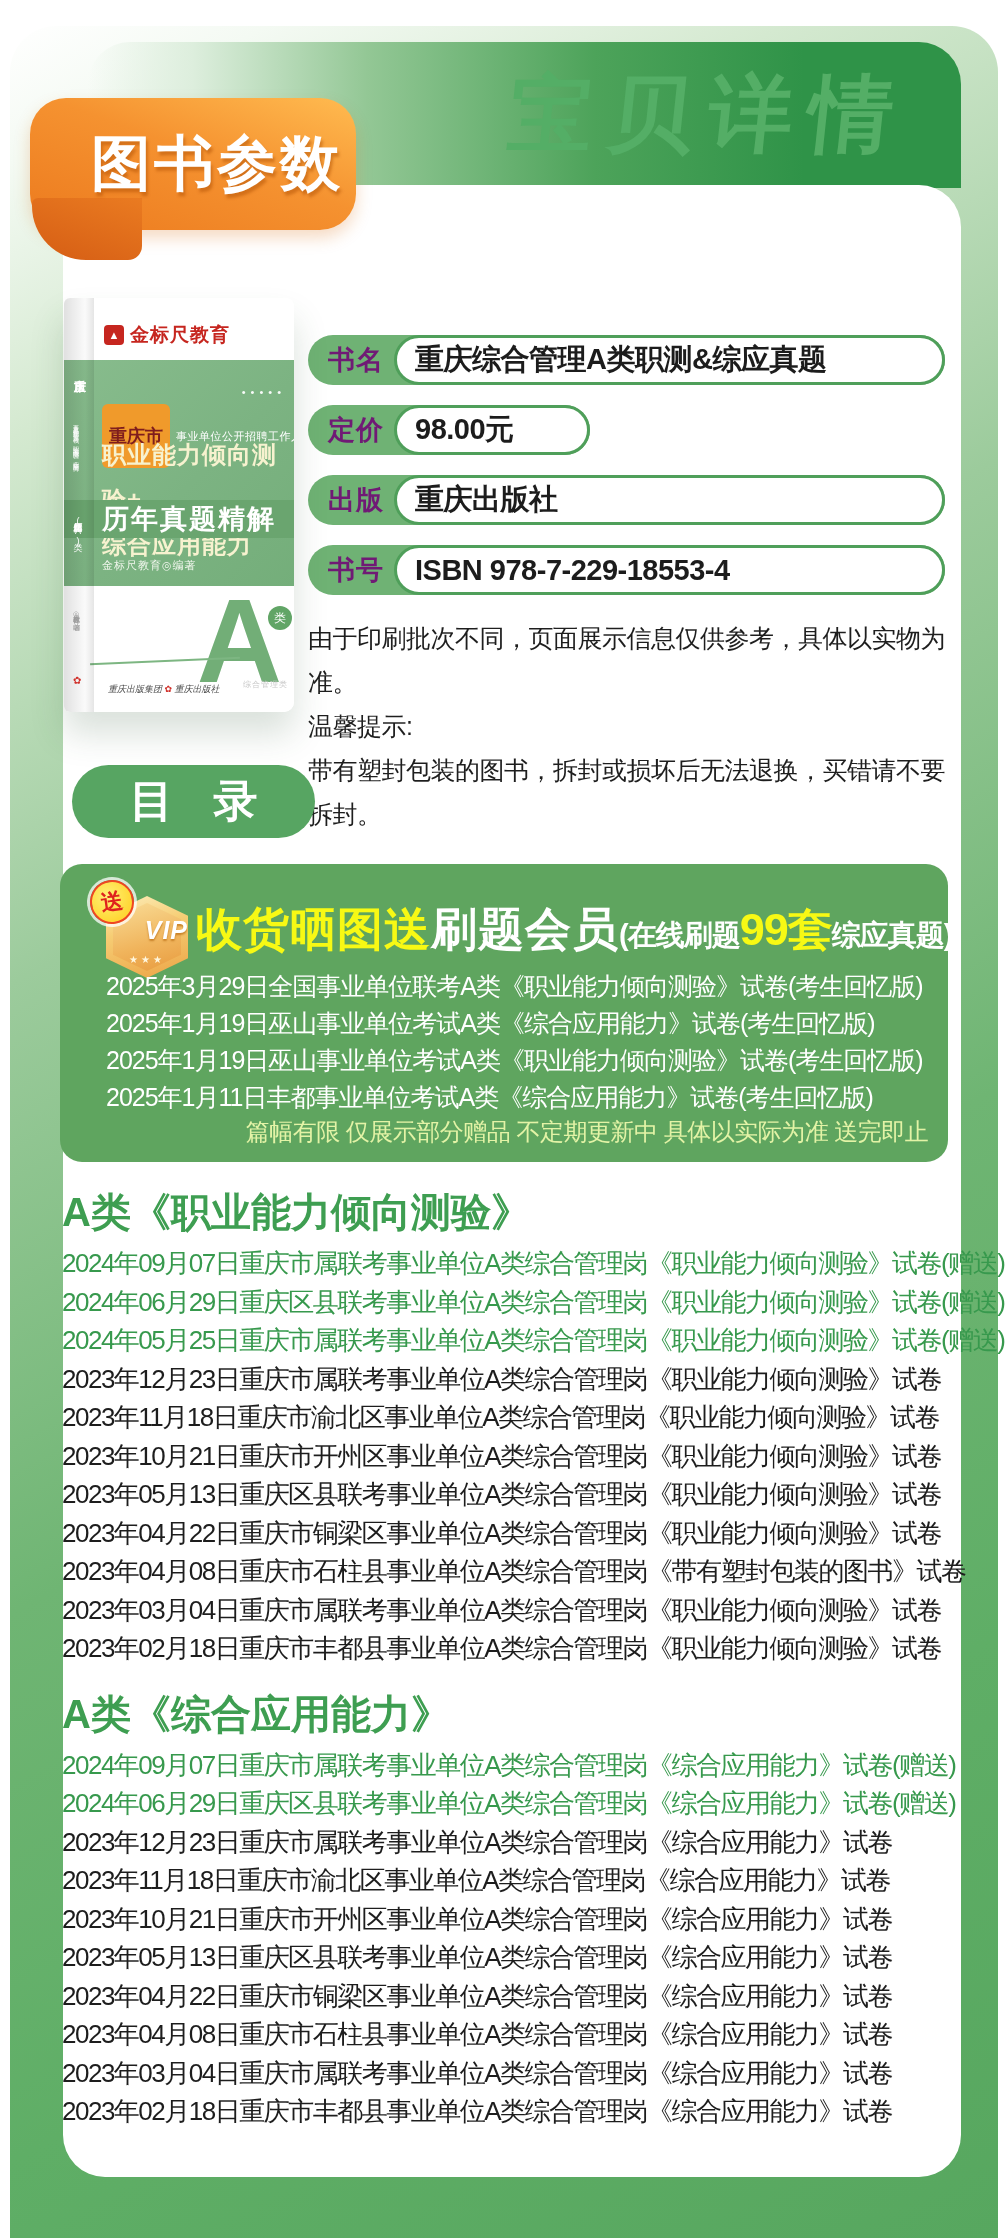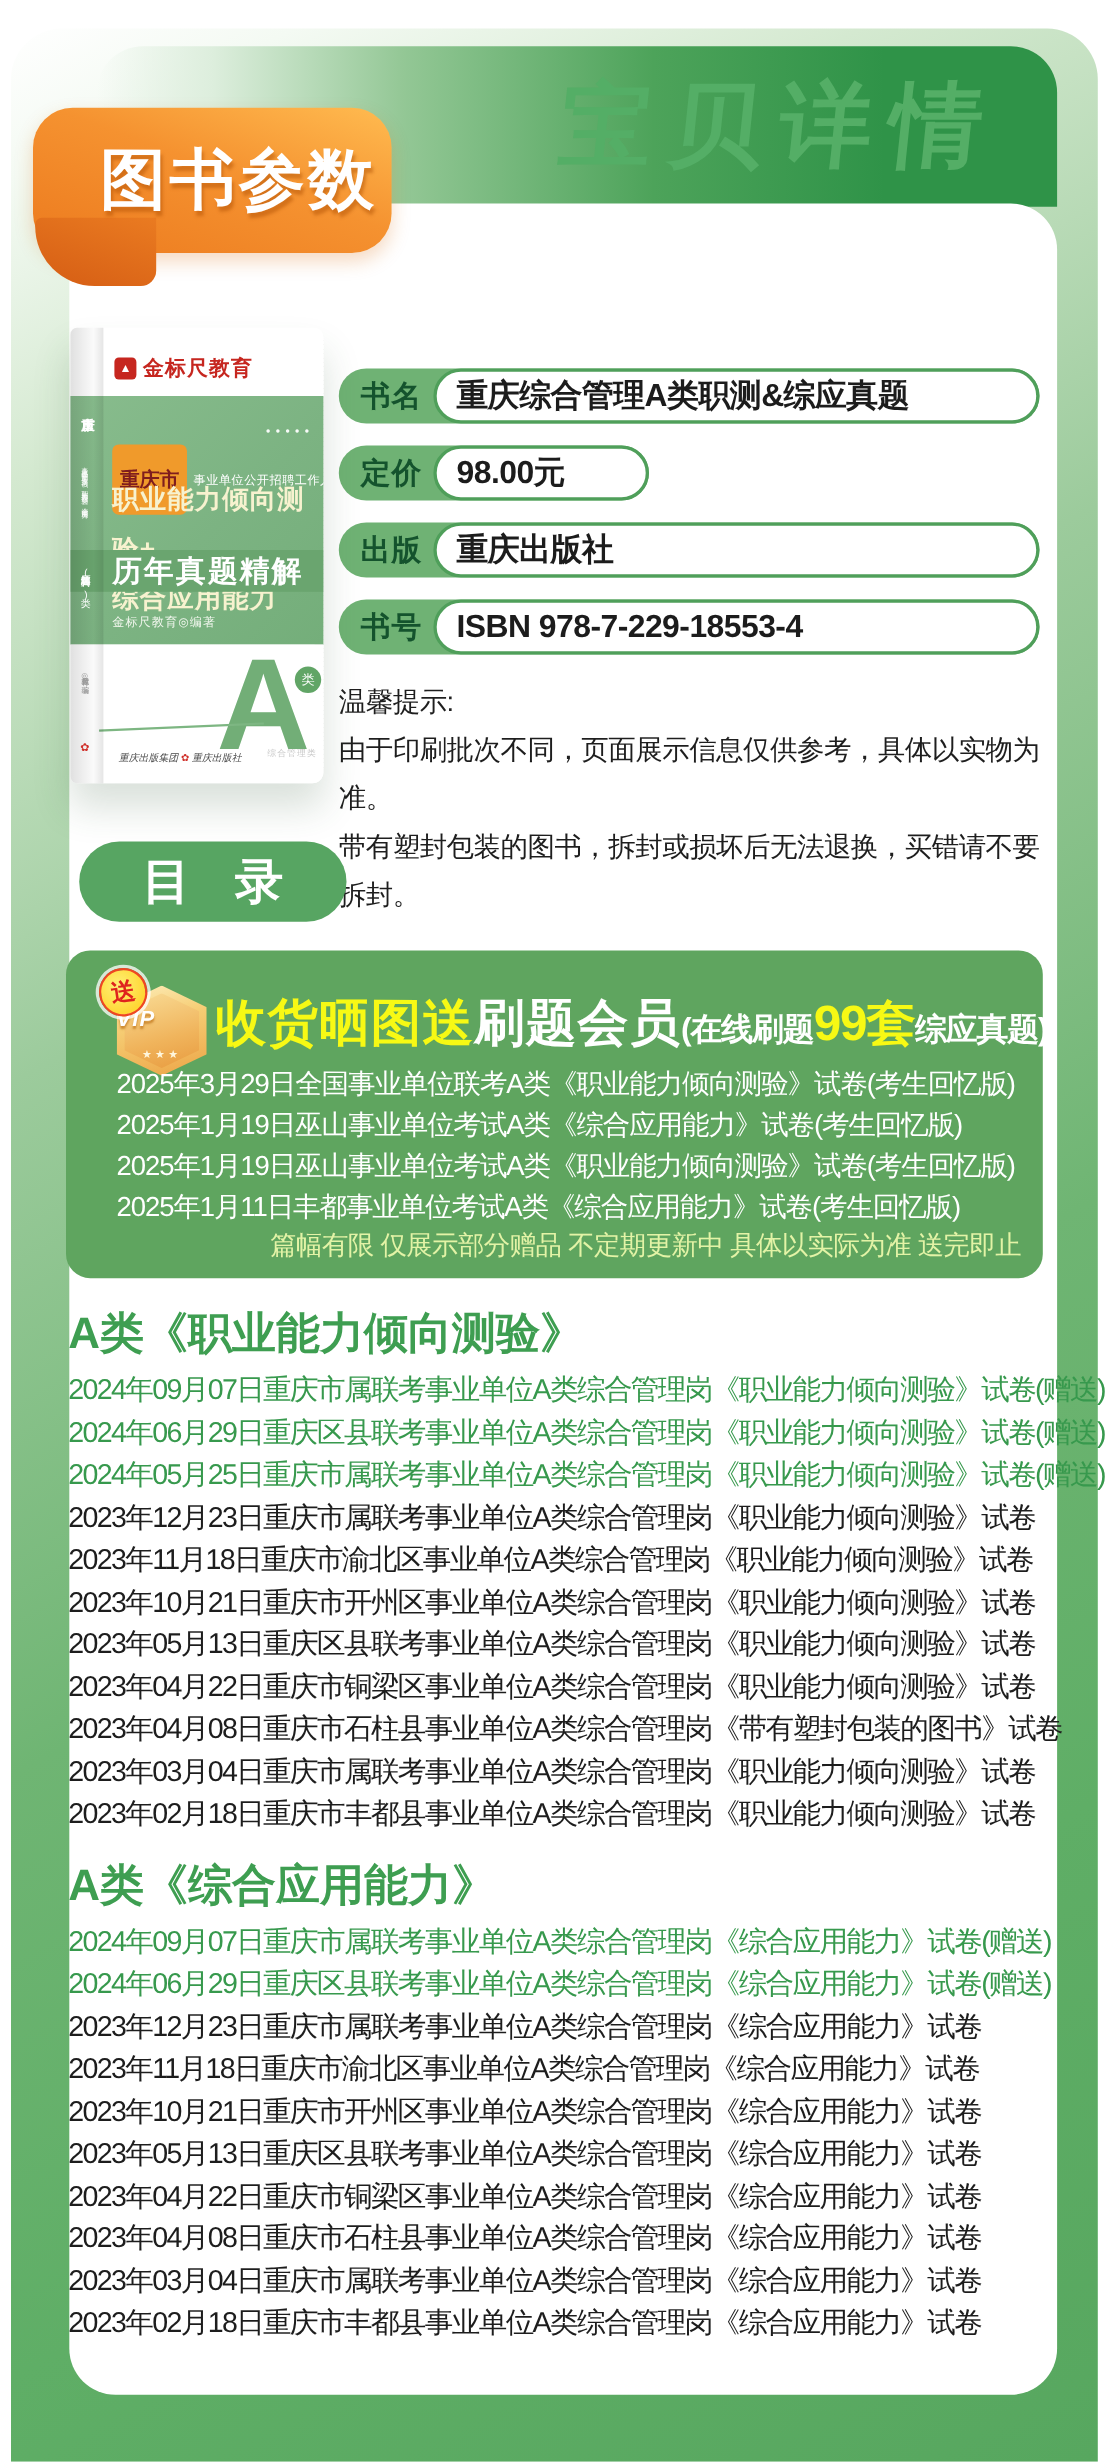--- a/index.html
+++ b/index.html
@@ -65,21 +65,21 @@
   .sp1{top:72px;color:#fff;font-size:12px;font-weight:800;}
   .sp2{top:122px;color:rgba(255,255,255,.85);font-size:6px;letter-spacing:1px;}
   .sp3{top:218px;color:#fff;font-size:9px;}
   .sp4{top:312px;color:#9a9a9a;font-size:7px;}
   .sp-flower{position:absolute;left:9px;bottom:26px;color:#d0302a;font-size:10px;}
 
   
   .info-rows{left:308px;top:335px;width:637px;z-index:3;}
   .irow{position:relative;height:50px;margin-bottom:20px;background:#6fb274;border-radius:26px;}
   .irow .lbl{position:absolute;left:0;top:0;width:96px;height:50px;display:flex;align-items:center;justify-content:center;
-    color:#14532d;font-size:27px;font-weight:800;letter-spacing:1px;}
+    color:#701a75;font-size:27px;font-weight:800;letter-spacing:1px;}
   .irow .val{position:absolute;left:86px;right:0;top:0;bottom:0;background:#fff;border:3px solid #4f9f5a;
     border-radius:26px;display:flex;align-items:center;padding-left:18px;box-sizing:border-box;
     font-size:29px;color:#1c1c1c;font-weight:600;letter-spacing:-.5px;white-space:nowrap;}
   .irow.short{width:282px;}
 
   
   .tips{left:308px;top:616px;width:650px;font-size:25px;color:#1e1e1e;line-height:44px;letter-spacing:-.5px;z-index:3;}
 
   
   .catalog{left:72px;top:765px;width:243px;height:73px;border-radius:38px;background:#57a562;z-index:3;
@@ -91,21 +91,21 @@
   .gift-circle{position:absolute;left:30px;top:16px;width:40px;height:40px;border-radius:50%;z-index:4;
     background:radial-gradient(circle at 40% 35%,#fff176,#ffd735 70%);border:2px solid #ef4623;
     box-shadow:0 0 0 3px rgba(255,255,255,.75);display:flex;align-items:center;justify-content:center;
     color:#df231d;font-size:22px;font-weight:900;transform:rotate(-8deg);}
   .medal{position:absolute;left:46px;top:32px;width:82px;height:82px;
     clip-path:polygon(50% 0,100% 24%,100% 76%,50% 100%,0 76%,0 24%);
     background:linear-gradient(165deg,#fdeebc 0%,#f6cd74 40%,#eca446 100%);}
   .medal-in{position:absolute;left:7px;top:7px;right:7px;bottom:7px;
     clip-path:polygon(50% 0,100% 24%,100% 76%,50% 100%,0 76%,0 24%);
     background:linear-gradient(165deg,#f9dc96 0%,#f0b45c 60%,#e89b3f 100%);}
-  .medal-vip{position:absolute;left:0;right:0;top:20px;text-align:left;color:#fff;font-size:20px;font-weight:900;
+  .medal-vip{position:absolute;left:0;right:0;top:20px;text-align:right;color:#fff;font-size:25px;font-weight:900;
     font-style:italic;letter-spacing:1px;text-shadow:0 2px 2px rgba(190,115,25,.8);}
   .medal-stars{position:absolute;left:0;right:0;bottom:13px;text-align:center;color:#fff6dc;font-size:10px;letter-spacing:3px;}
   .vip-title{position:absolute;left:136px;top:36px;right:6px;white-space:nowrap;line-height:58px;}
   .vt-big{font-size:46px;font-weight:900;letter-spacing:1px;}
   .vt-y{color:#f7f914;}
   .vt-w{color:#ffffff;}
   .vt-small{font-size:29px;color:#fff;font-weight:700;letter-spacing:-1px;}
   .vt-99{font-size:45px;font-weight:900;color:#f7f914;letter-spacing:-1px;}
   .vip-items{position:absolute;left:46px;top:104px;right:14px;}
   .vip-items div{color:#fff;font-size:25px;line-height:37px;letter-spacing:-1px;white-space:nowrap;}
@@ -194,22 +194,22 @@
     <div class="lbl">出版</div>
     <div class="val">重庆出版社</div>
   </div>
   <div class="irow">
     <div class="lbl">书号</div>
     <div class="val">ISBN 978-7-229-18553-4</div>
   </div>
 </div>
 
 <div class="abs tips">
+  <div>由于印刷批次不同，页面展示信息仅供参考，具体以实物为准。</div>
   <div>温馨提示:</div>
-  <div>由于印刷批次不同，页面展示信息仅供参考，具体以实物为准。</div>
   <div>带有塑封包装的图书，拆封或损坏后无法退换，买错请不要拆封。</div>
 </div>
 
 <div class="abs catalog">
   <span>目 录</span>
 </div>
 
 <div class="abs vipbox">
   <div class="gift-circle">送</div>
   <div class="medal">

